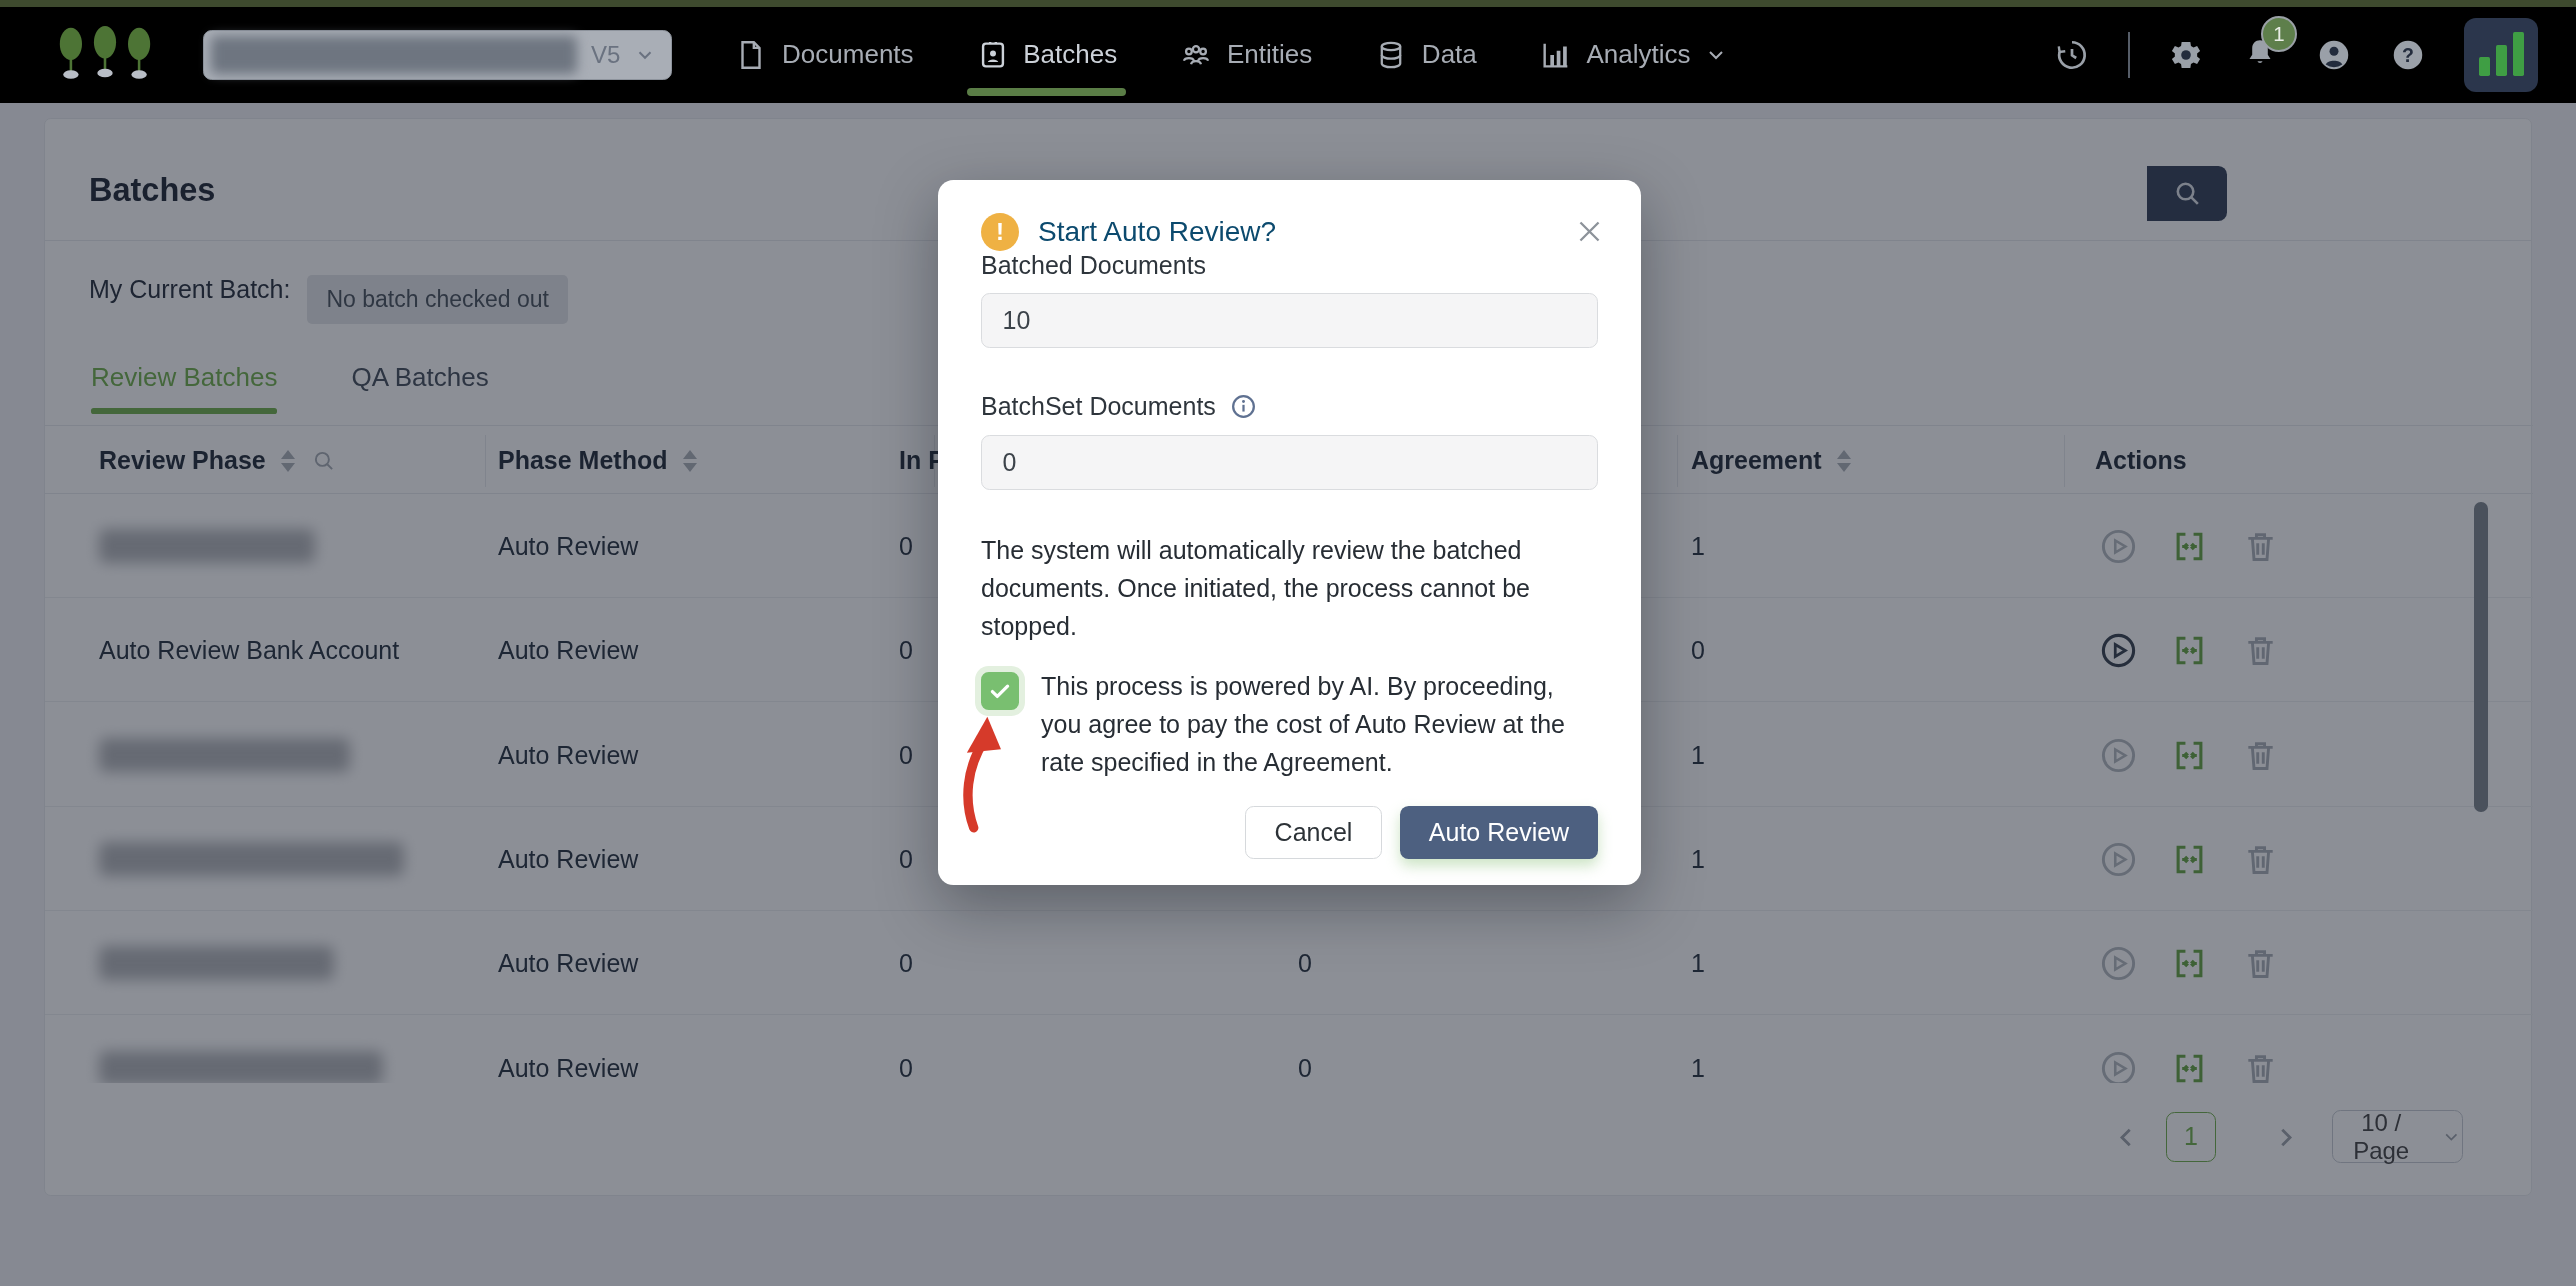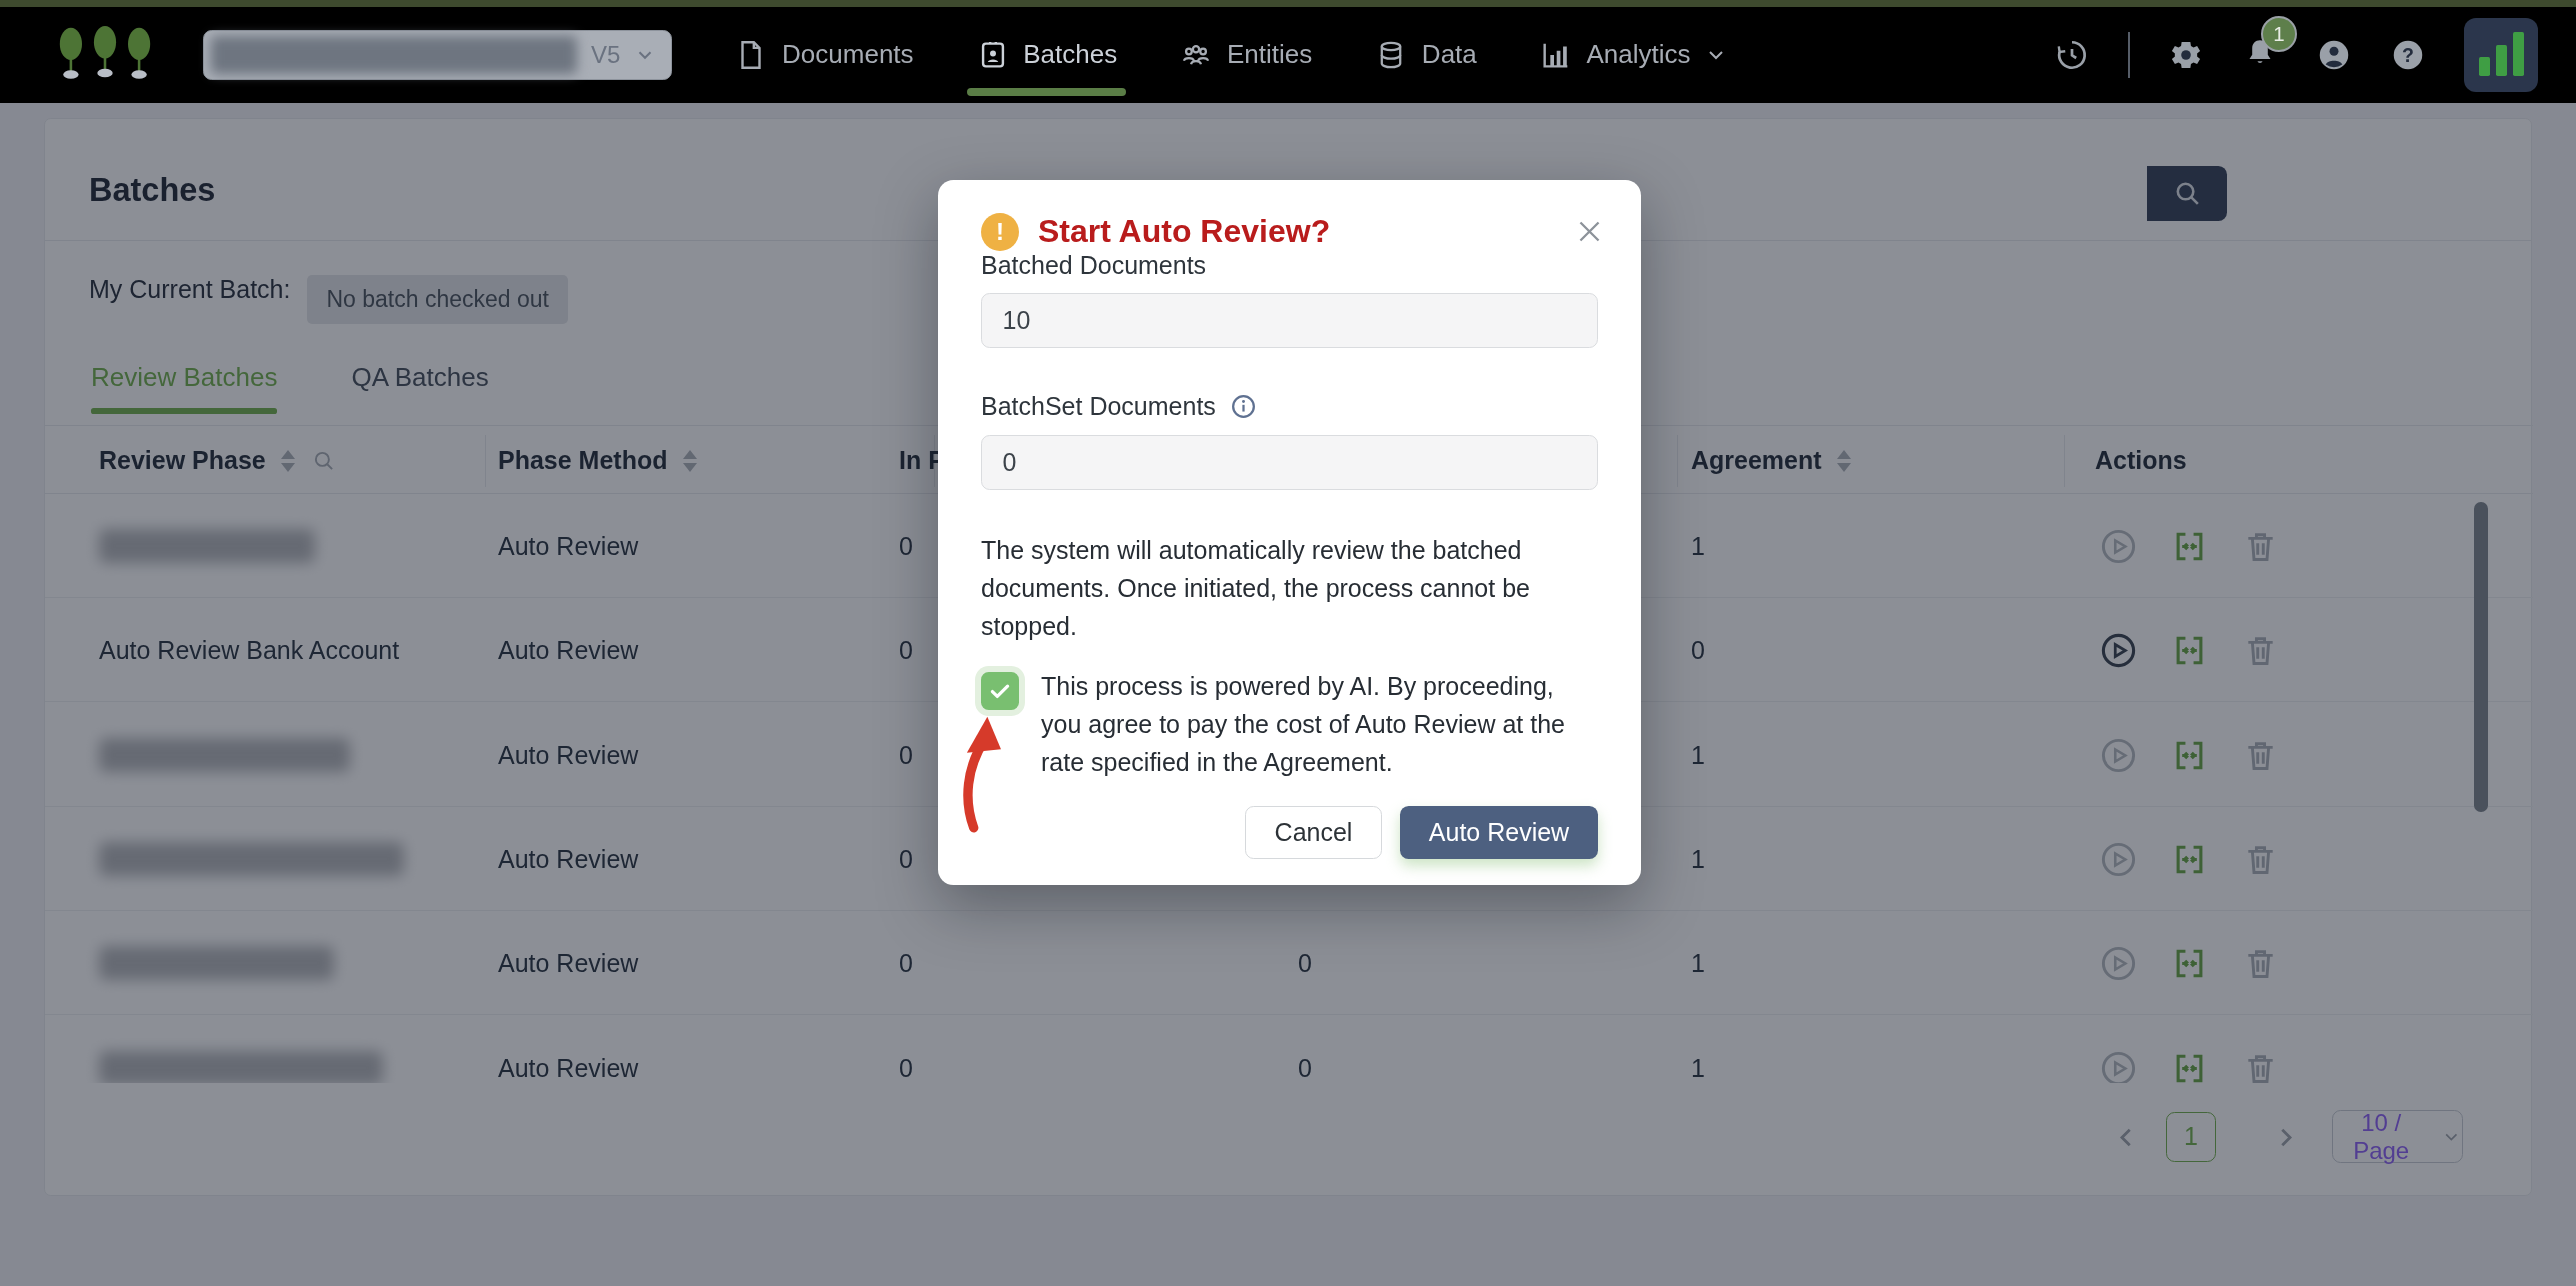--- a/index.html
+++ b/index.html
@@ -103,36 +103,36 @@
   .pgchev { position:absolute; top:13.7px; width:31px; height:31px; color:#9aa0a8; background:none; border:none; cursor:pointer; }
   .pgchev svg { width:31px; height:31px; }
   .pgnum {
     position:absolute; left:2121px; top:3.4px; width:50px; height:50px; border:1.7px solid #6fae49;
     border-radius:8.6px; color:#6fae49; font-size:25px; display:flex; align-items:center; justify-content:center;
     background:none; cursor:pointer;
   }
   .pgsize {
     position:absolute; left:2287px; top:1.7px; width:131px; height:53px; border:1.7px solid #c6cbd2;
     border-radius:8.6px; display:flex; align-items:center; justify-content:center; gap:12px;
-    font-size:24px; color:#8b5cf6; background:none; cursor:pointer;
+    font-size:24px; color:#404040; background:none; cursor:pointer;
   }
   .pgsize svg { width:22px; height:22px; color:#9aa0a8; }
 
   
   .overlay { position:absolute; left:0; top:103px; width:2576px; height:1184px; background:rgba(26,32,46,0.5); z-index:40; }
   .modal {
     position:absolute; left:938px; top:180px; width:703px; height:705px; z-index:60;
     background:#ffffff; border-radius:15.4px; box-shadow:0 20.5px 60px rgba(10,14,22,0.35); padding:0 43px;
   }
   .mhead { display:flex; align-items:center; gap:19px; padding-top:32.5px; }
   .warncircle {
     width:38px; height:38px; border-radius:50%; background:#efb143; color:#fff;
     font-size:24px; font-weight:bold; display:flex; align-items:center; justify-content:center; flex:0 0 auto;
   }
-  .mtitle { font-size:32px; font-weight:bold; color:#b91c1c; }
+  .mtitle { font-size:28px; font-weight:normal; color:#0c4a6e; }
   .mclose { position:absolute; right:32.5px; top:34px; width:38px; height:38px; background:none; border:none; cursor:pointer; color:#8d939a; }
   .mclose svg { width:31px; height:31px; }
   .mlabelrow { display:flex; align-items:center; gap:13.7px; }
   .mlabel { font-size:25px; color:#2e353c; }
   .infoicon { width:27px; height:27px; color:#5f7191; }
   .infoicon svg { width:27px; height:27px; display:block; }
   .minput {
     margin-top:13.7px; width:617px; height:55px; background:#f5f5f6; border:1.7px solid #dadcdf; border-radius:8.6px;
     padding:0 20.5px; font-size:25px; color:#3c434a; outline:none; font-family:"Liberation Sans", sans-serif;
   }

